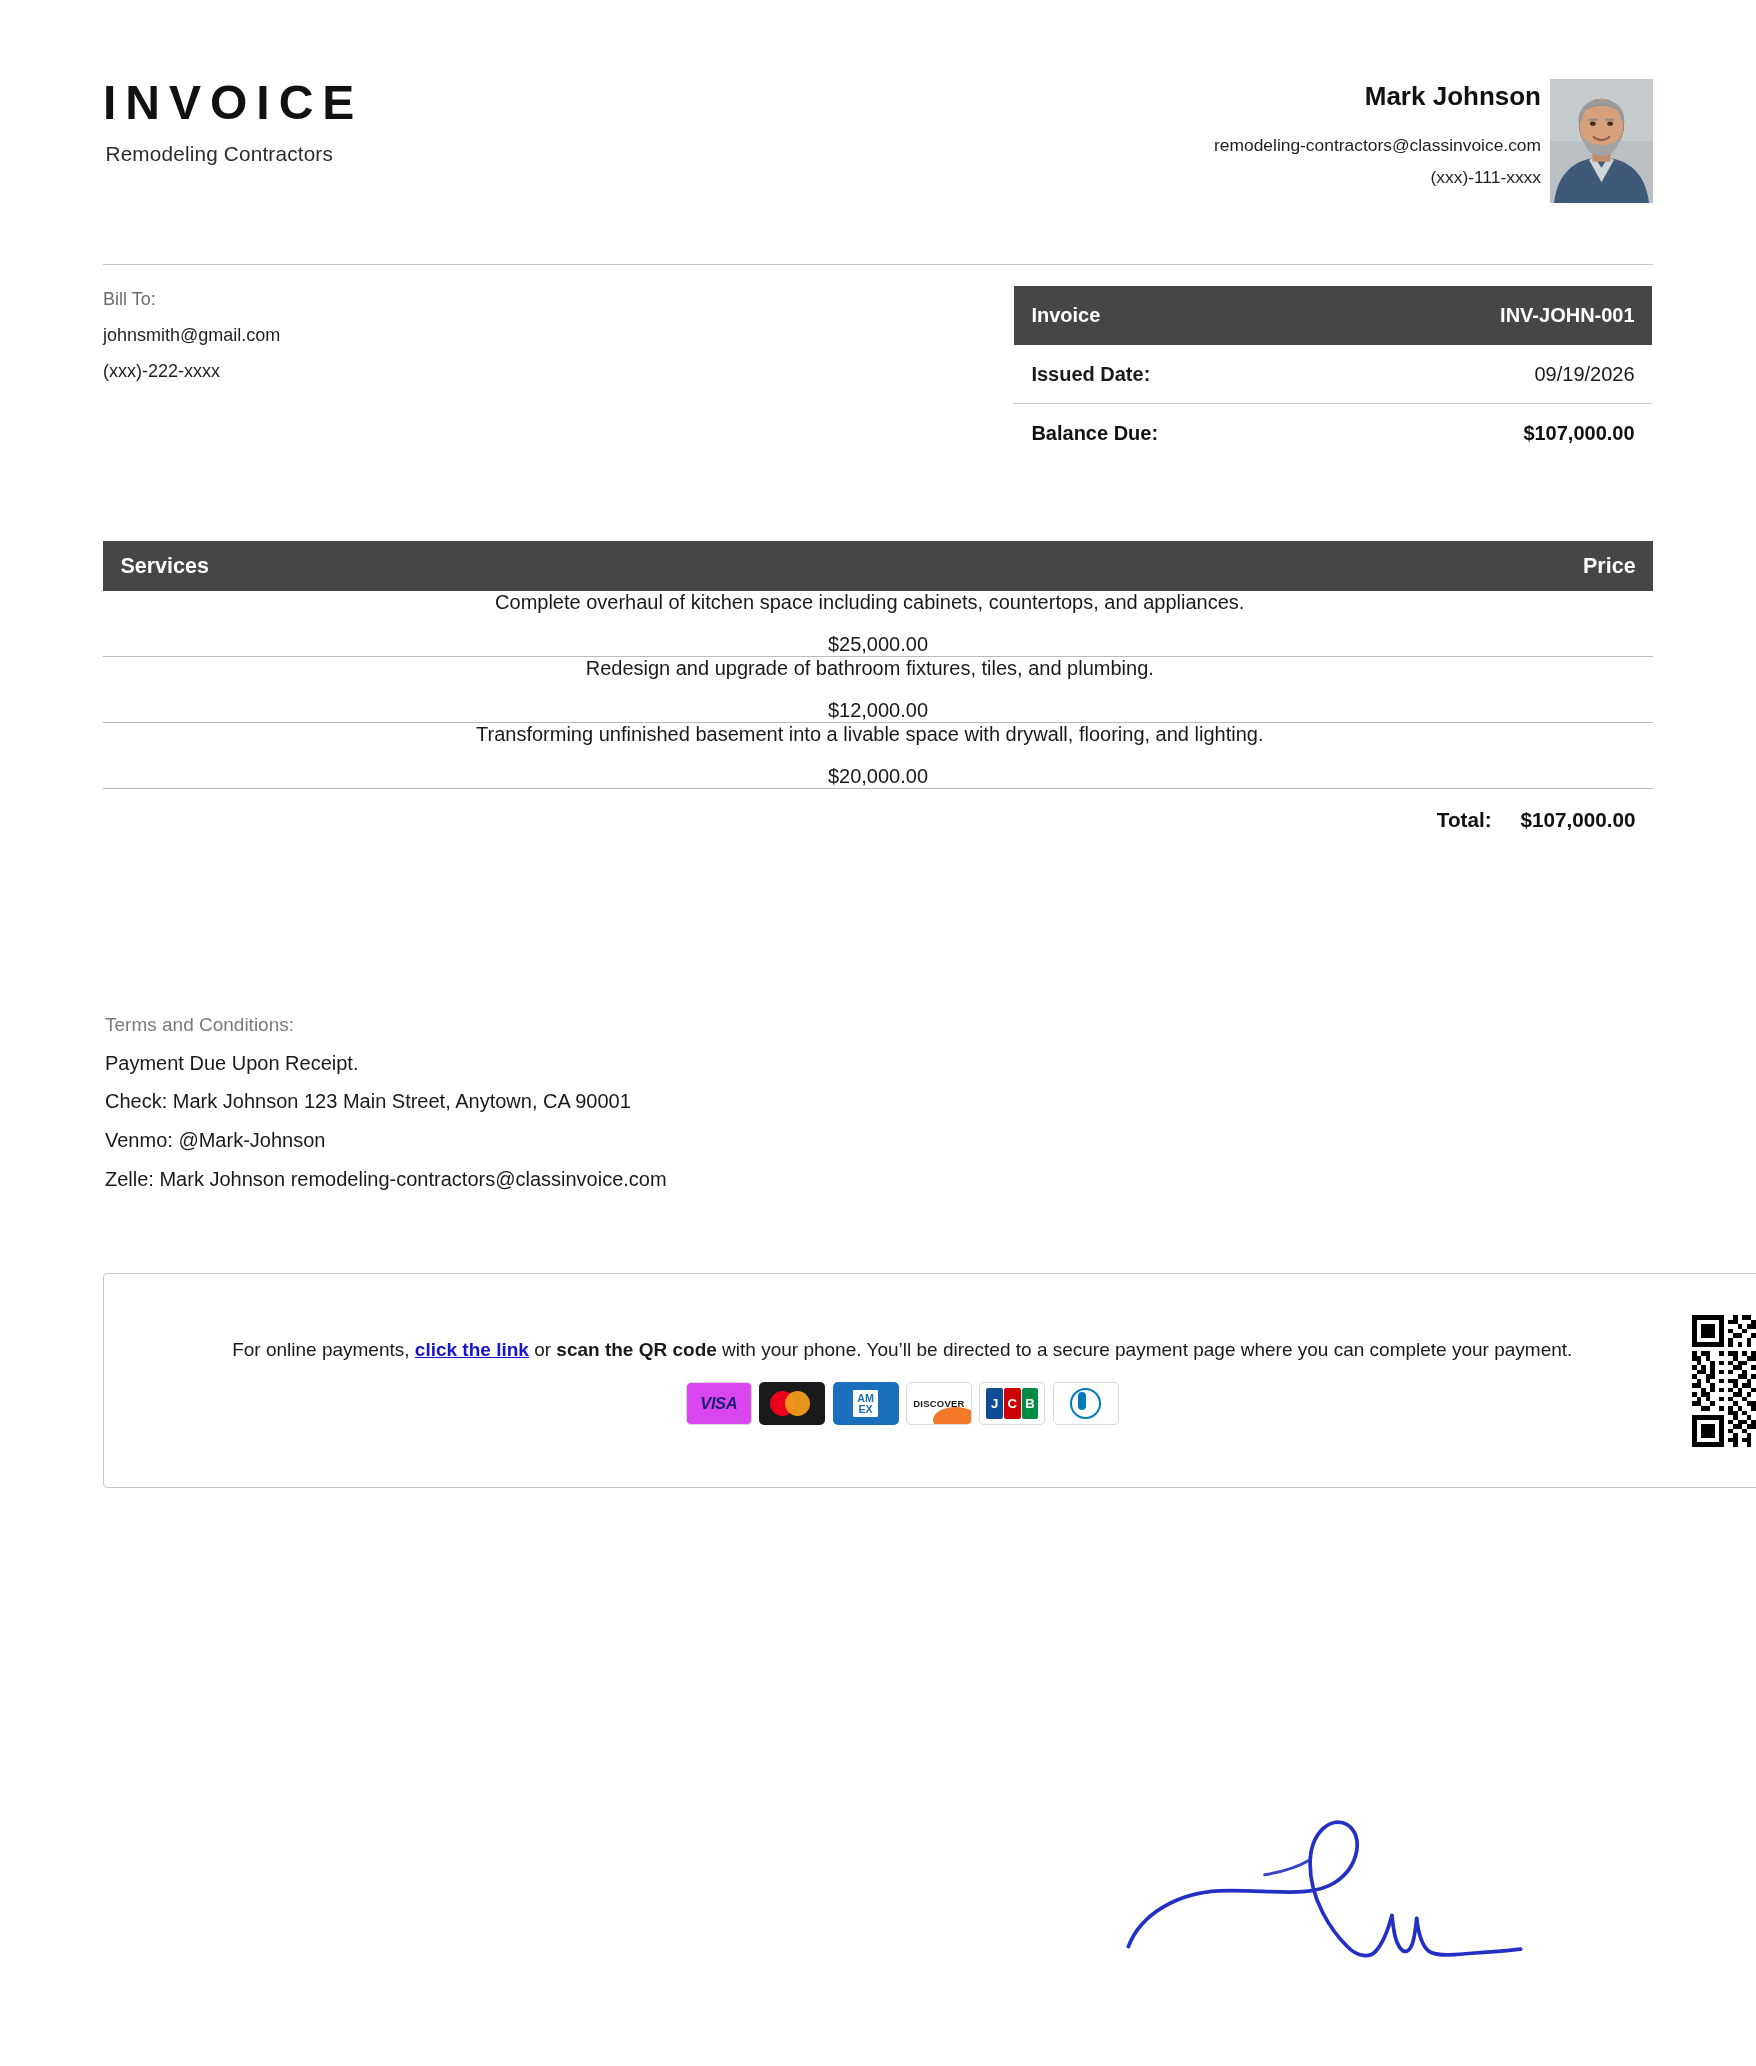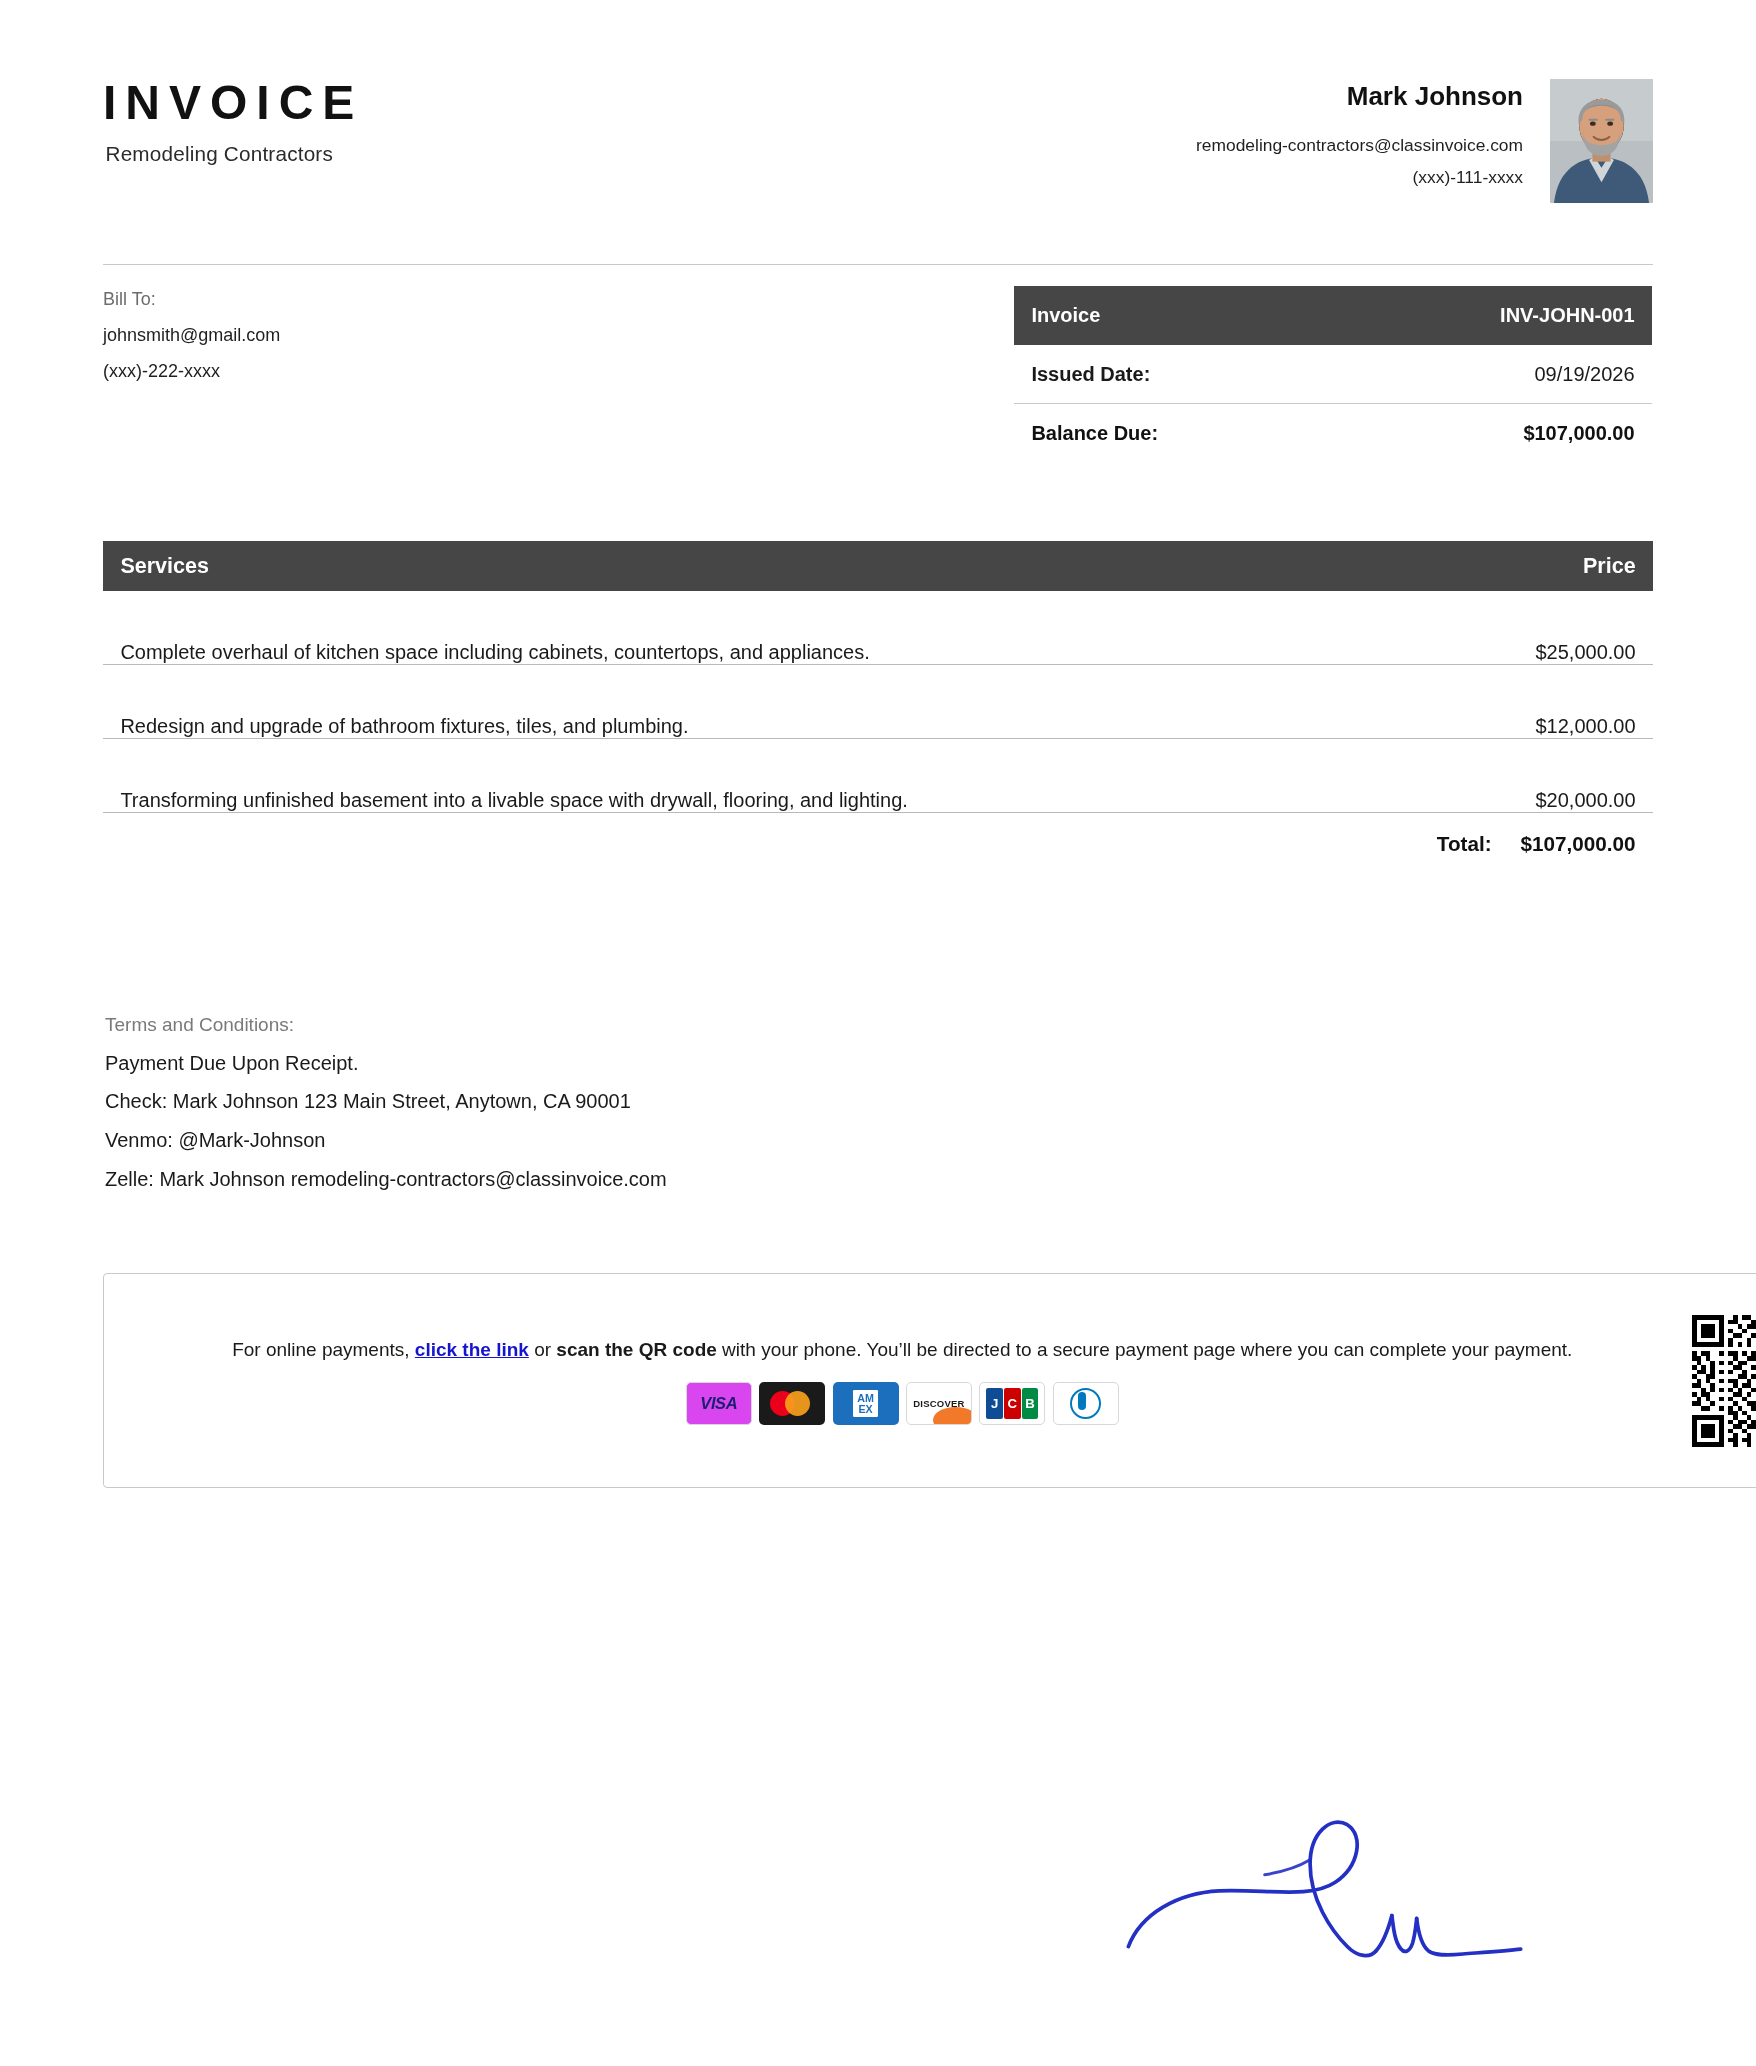--- a/index.html
+++ b/index.html
@@ -45,21 +45,21 @@
   .brand-sub {
     font-size: 20.7px;
     color: #2b2b2b;
     margin-top: 15px;
     margin-left: 2.5px;
     letter-spacing: 0.2px;
   }
   .contact-block {
     display: flex;
     align-items: flex-start;
-    gap: 27px;
+    gap: 9px;
   }
   .contact-text {
     text-align: right;
     padding-top: 3.3px;
   }
   .contact-name {
     font-size: 26px;
     font-weight: bold;
     color: #111;
     line-height: 1.1;
@@ -176,25 +176,26 @@
     align-items: center;
     height: 50px;
     box-sizing: border-box;
     padding: 0 17.4px 0 17.4px;
   }
   .svc-head .h-left { font-size: 21.5px; font-weight: bold; }
   .svc-head .h-right { font-size: 21.5px; font-weight: bold; }
   .svc-row {
     display: flex;
     justify-content: space-between;
-    align-items: flex-end;
-    height: 74px;
+    align-items: center;
+    height: 66px;
     box-sizing: border-box;
     padding: 0 17.4px;
     border-bottom: 1.2px solid #b9b9b9;
+    flex-direction: column;
   }
   .svc-desc {
     font-size: 20px;
     color: #1a1a1a;
     padding-right: 16.5px;
   }
   .svc-price {
     font-size: 20px;
     color: #1a1a1a;
     white-space: nowrap;

